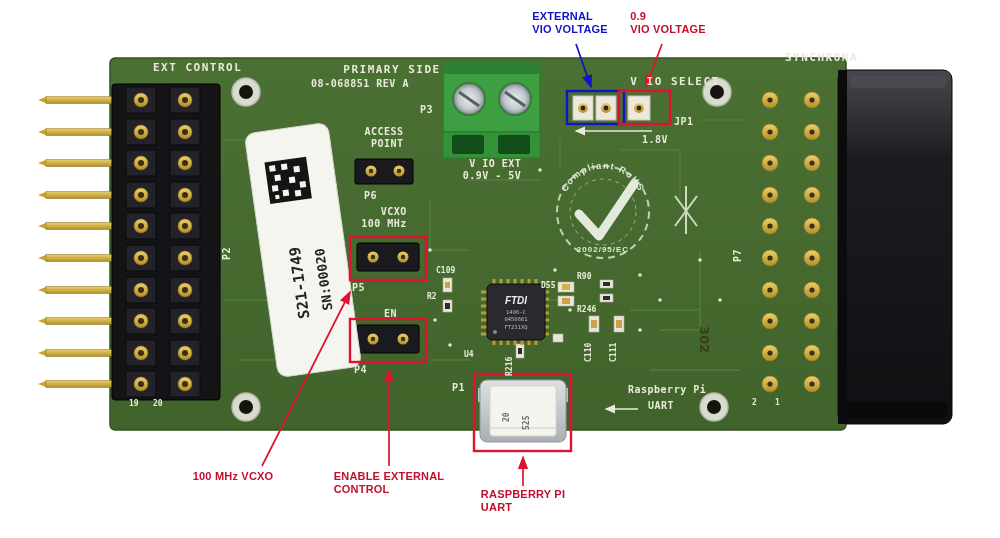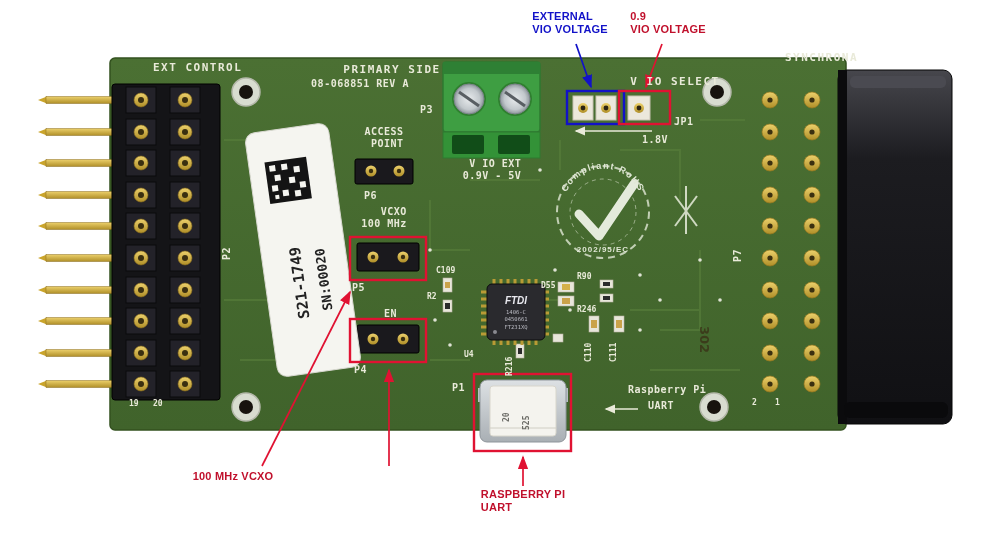--- a/index.html
+++ b/index.html
@@ -363,16 +363,18 @@
 <div class="hand" style="position:absolute;left:712px;top:326px;z-index:5">302</div>
 
 <div class="silk rot rot8" style="left:502px;top:422px;color:#6b6b66">20</div>
 <div class="silk rot rot8" style="left:522px;top:430px;color:#6b6b66">525</div>
 
 <div class="callout call-blue" style="left:570px;top:10px">EXTERNAL
 VIO VOLTAGE</div>
 <div class="callout call-red" style="left:668px;top:10px">0.9
 VIO VOLTAGE</div>
 <div class="callout call-red" style="left:233px;top:470px">100 MHz VCXO</div>
+<div class="callout call-red" style="left:389px;top:470px">ENABLE EXTERNAL
+CONTROL</div>
 <div class="callout call-red" style="left:523px;top:488px">RASPBERRY PI
 UART</div>
 
 </div>
 
 </body></html>

